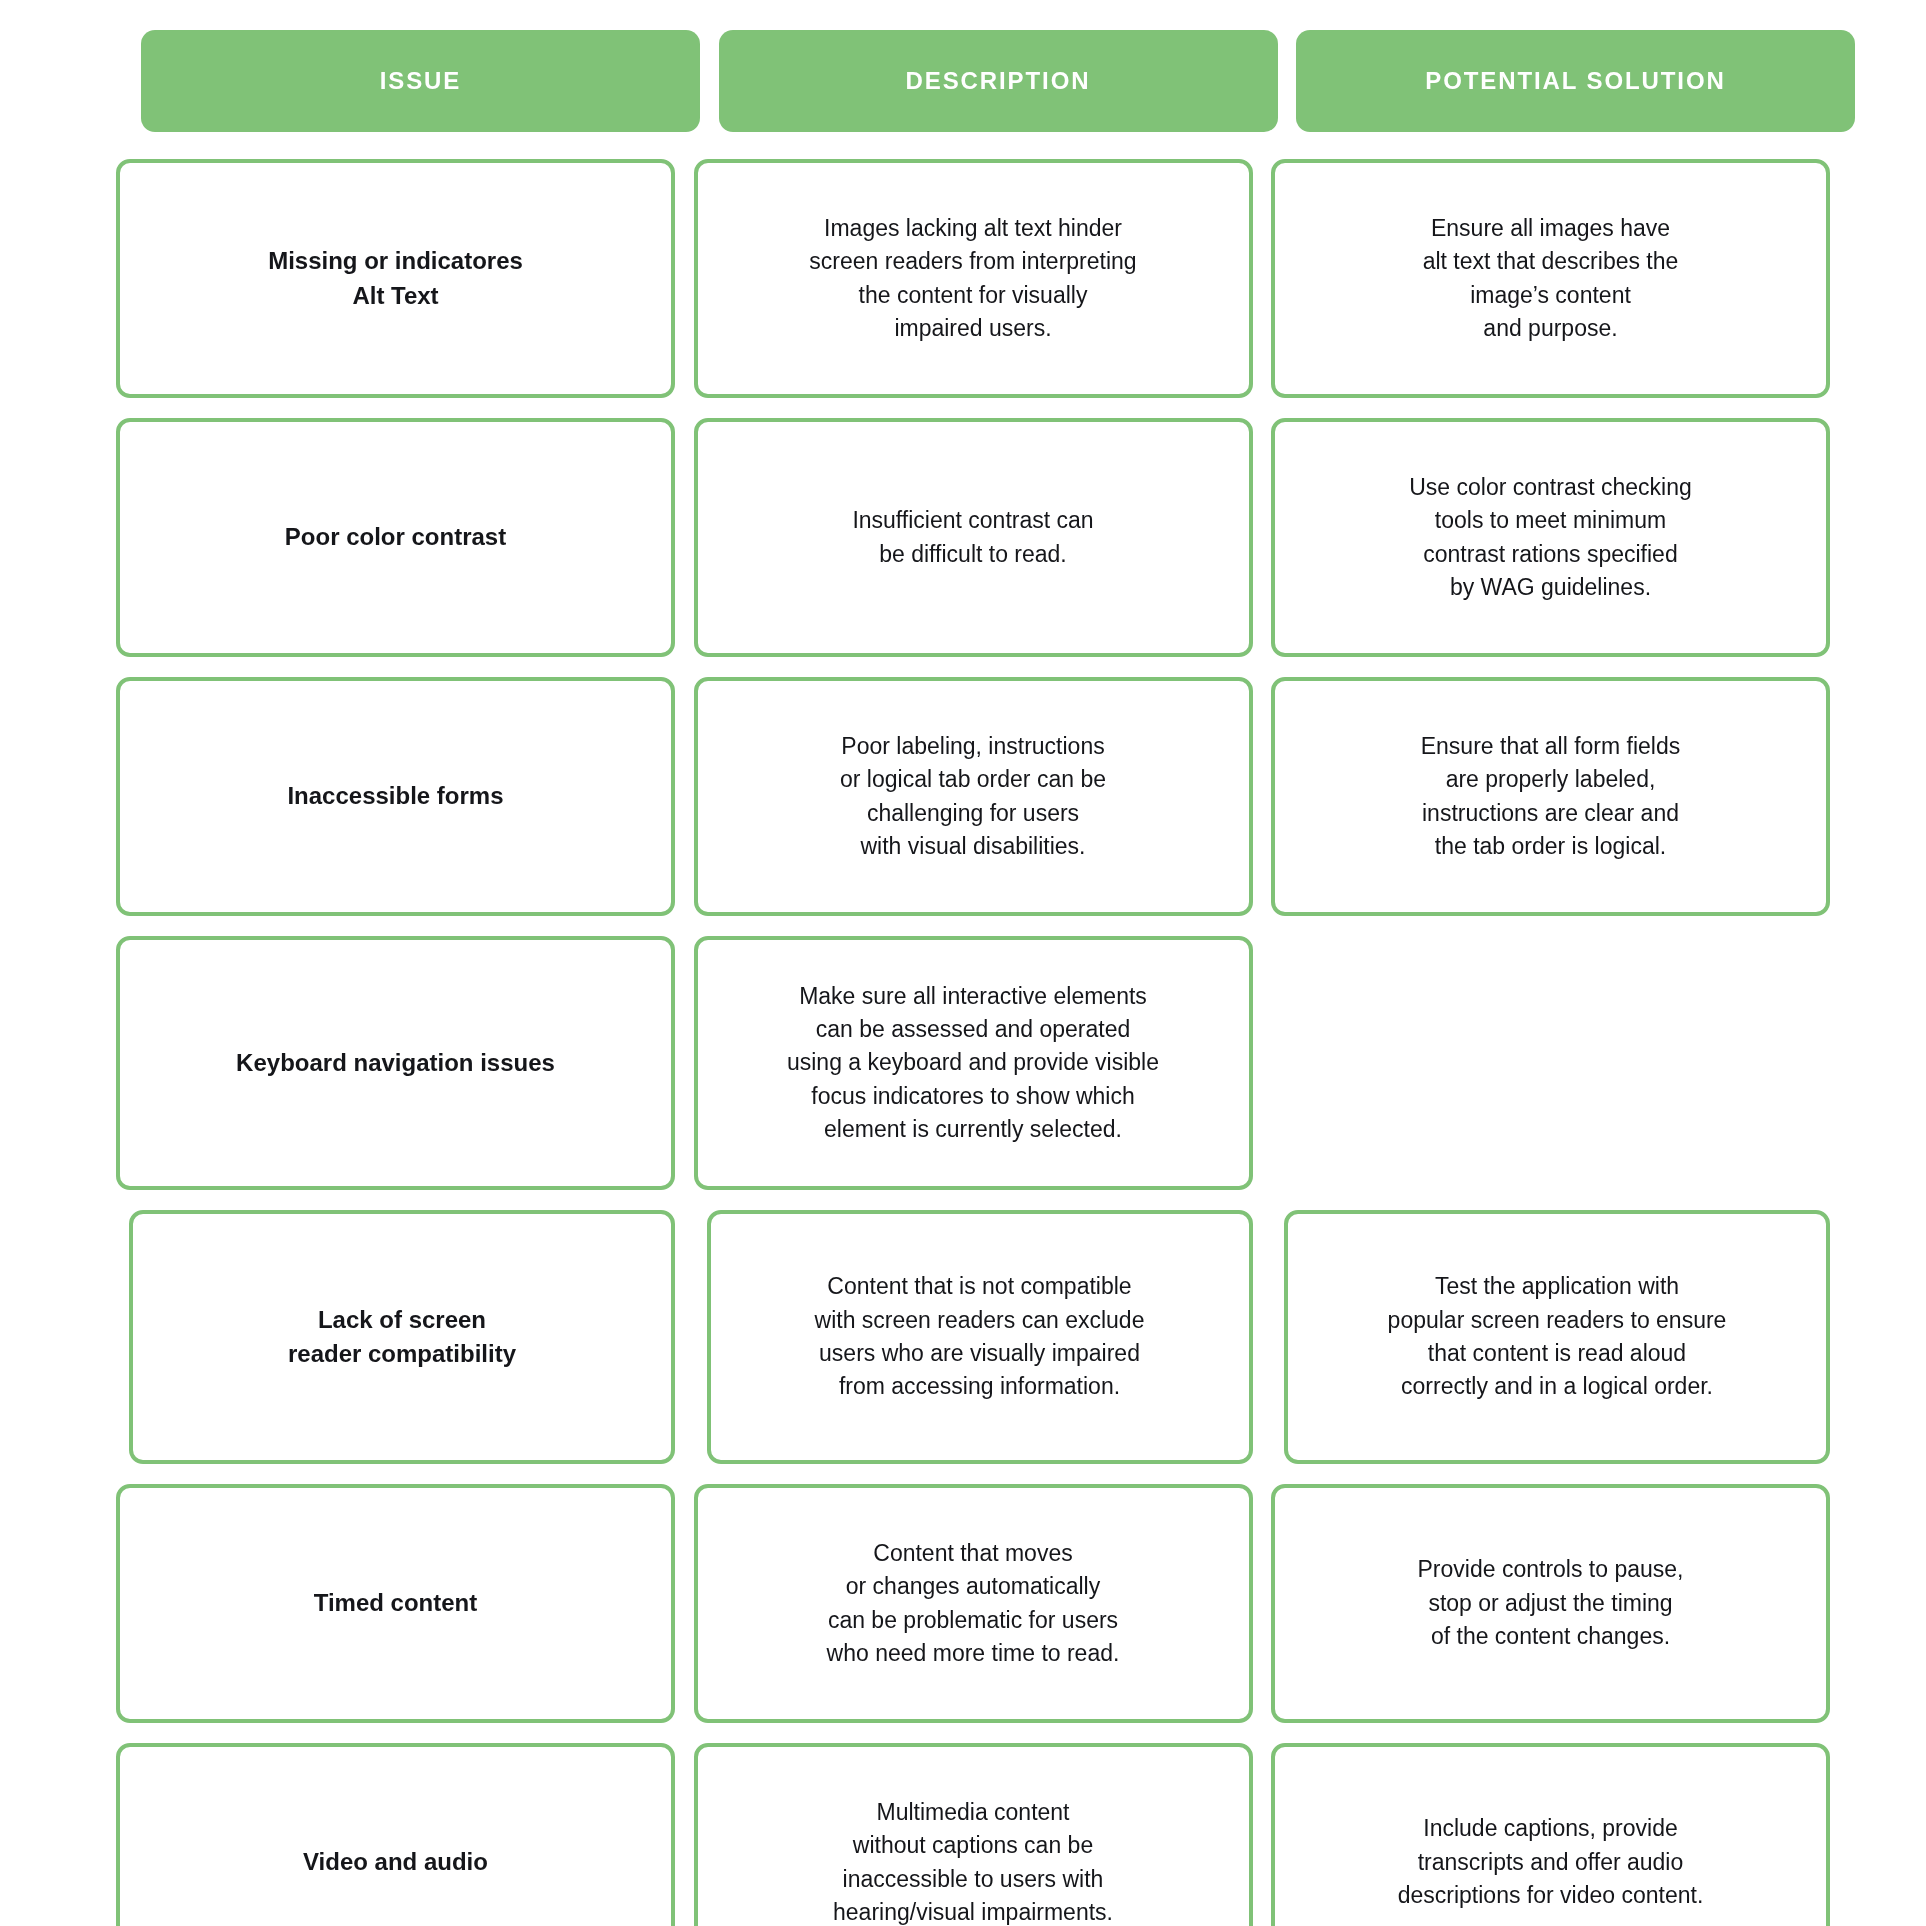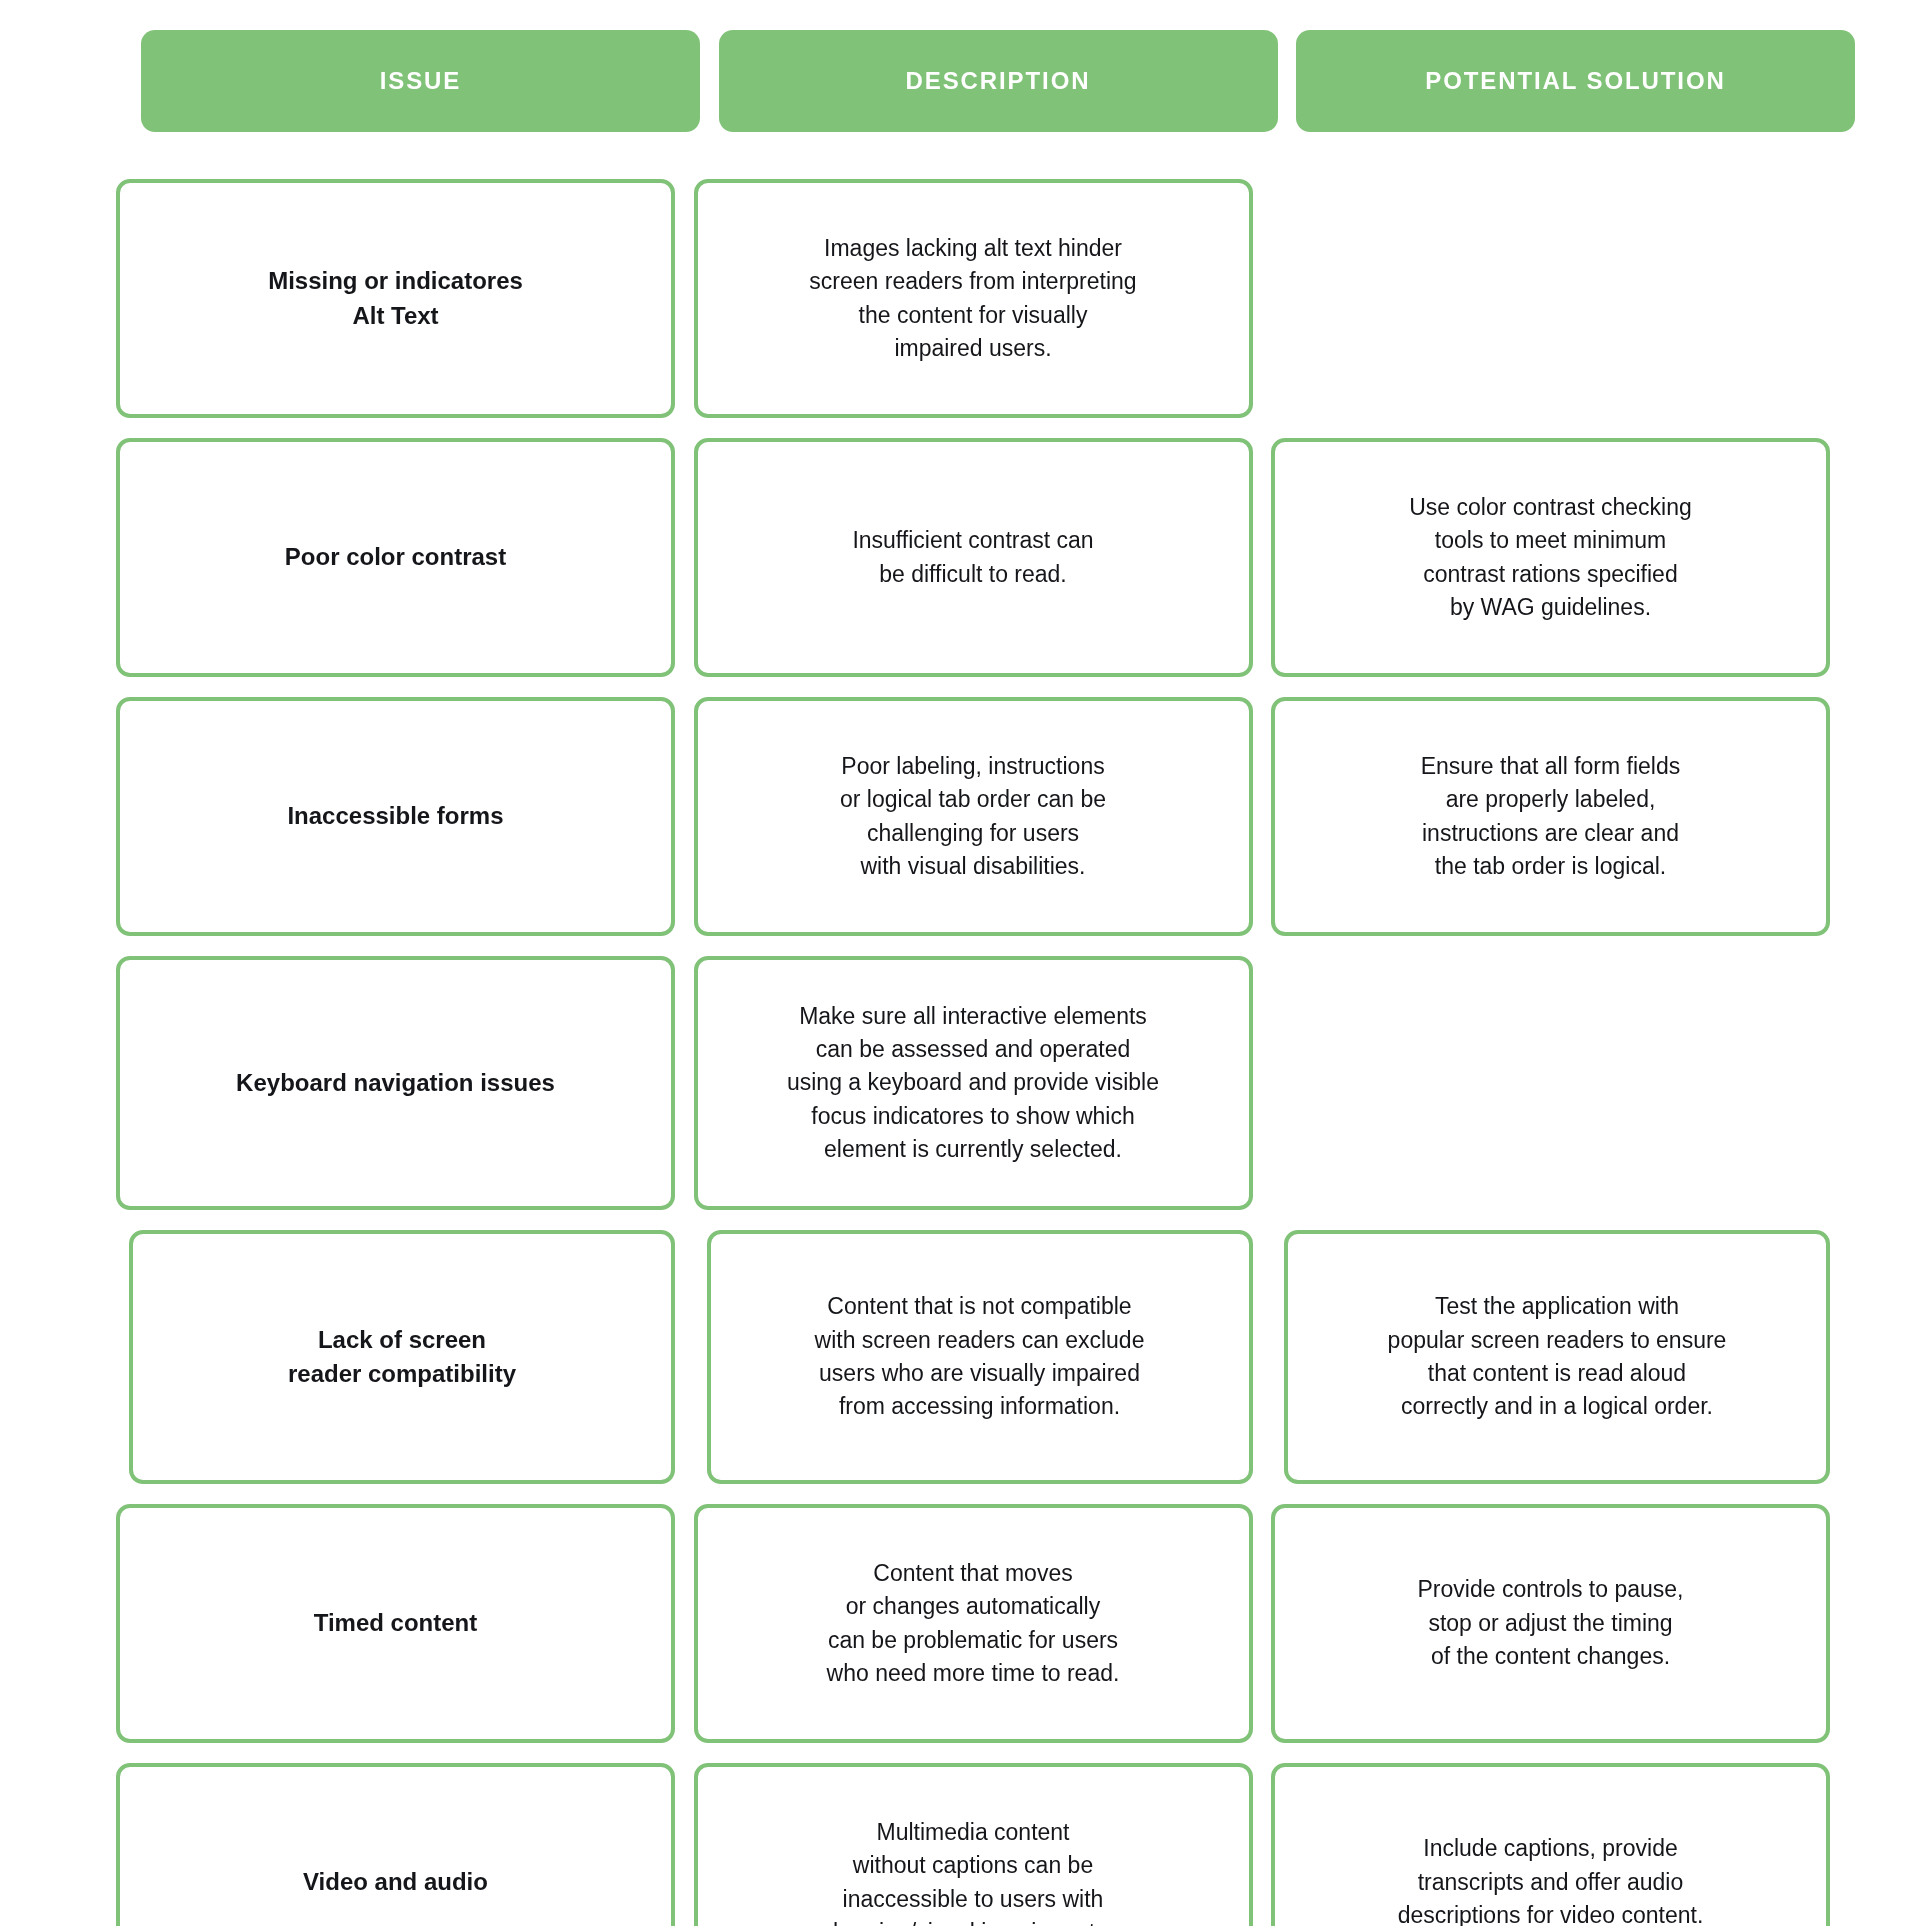--- a/index.html
+++ b/index.html
@@ -17,21 +17,21 @@
     height: 2106px;
     padding: 30px 116px 0 116px;
     background: #ffffff;
   }
 
   
   .header-row {
     display: grid;
     grid-template-columns: 559px 559px 559px;
     column-gap: 18.5px;
-    margin-bottom: 47px;
+    margin-bottom: 27px;
     padding-left: 25px;
   }
 
   .header-cell {
     height: 102px;
     background: #80c277;
     border-radius: 14px;
     display: flex;
     align-items: center;
     justify-content: center;
@@ -122,20 +122,26 @@
       <div class="cell issue-cell">
         <span class="cell-text">Missing or indicatores
 Alt Text</span>
       </div>
       <div class="cell desc-cell">
         <span class="cell-text">Images lacking alt text hinder
 screen readers from interpreting
 the content for visually
 impaired users.</span>
       </div>
+      <div class="cell sol-cell">
+        <span class="cell-text">Ensure all images have
+alt text that describes the
+image’s content
+and purpose.</span>
+      </div>
     </div>
 
     <div class="data-row r2">
       <div class="cell issue-cell">
         <span class="cell-text">Poor color contrast</span>
       </div>
       <div class="cell desc-cell">
         <span class="cell-text">Insufficient contrast can
 be difficult to read.</span>
       </div>

